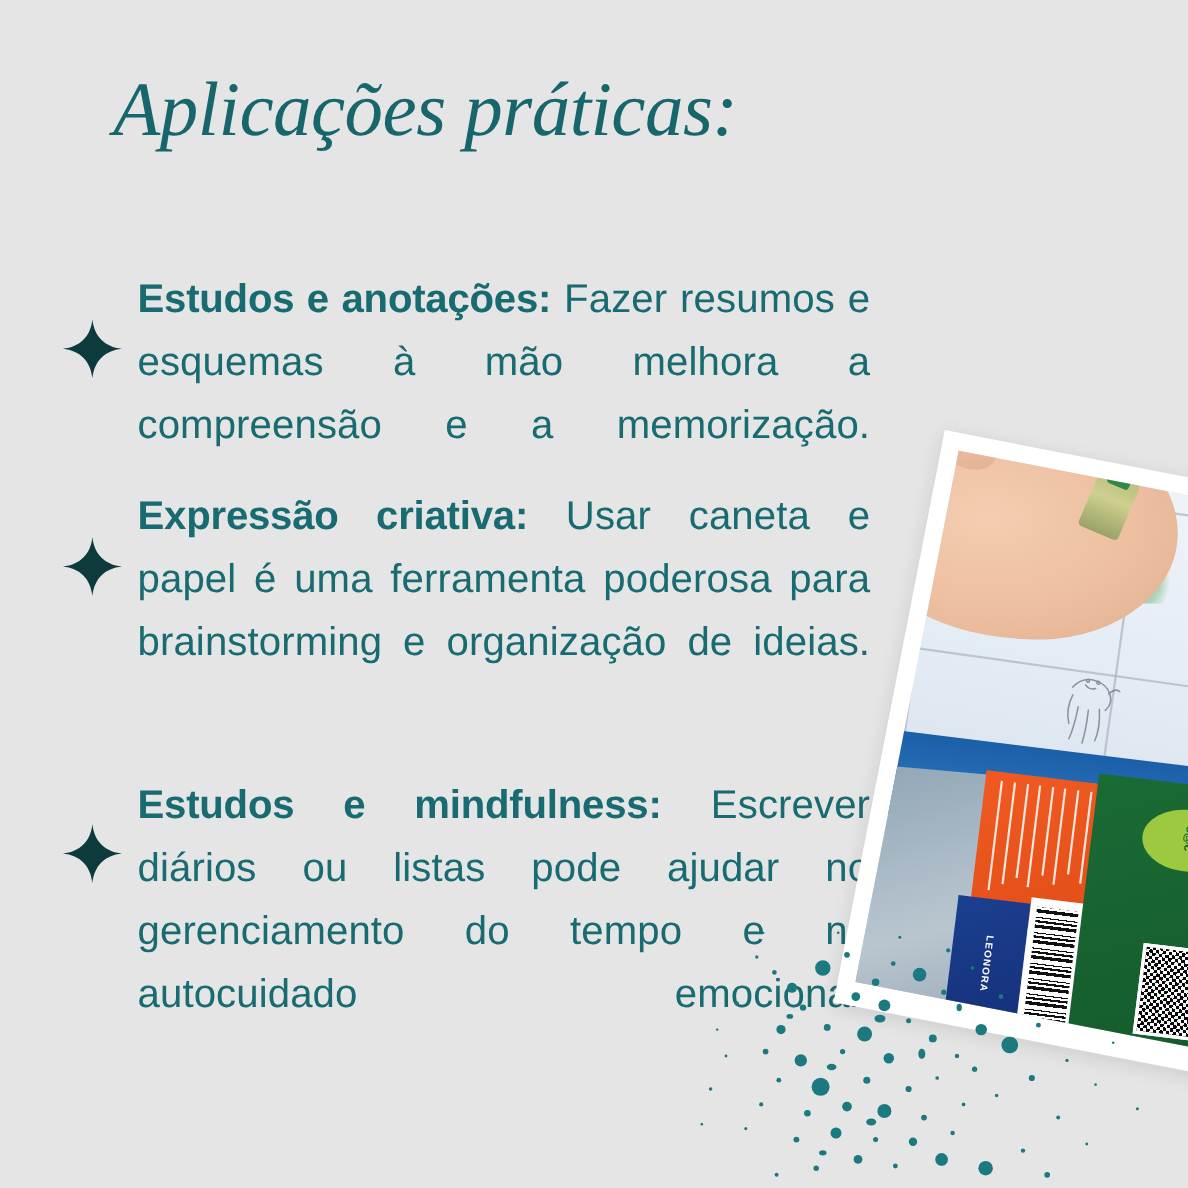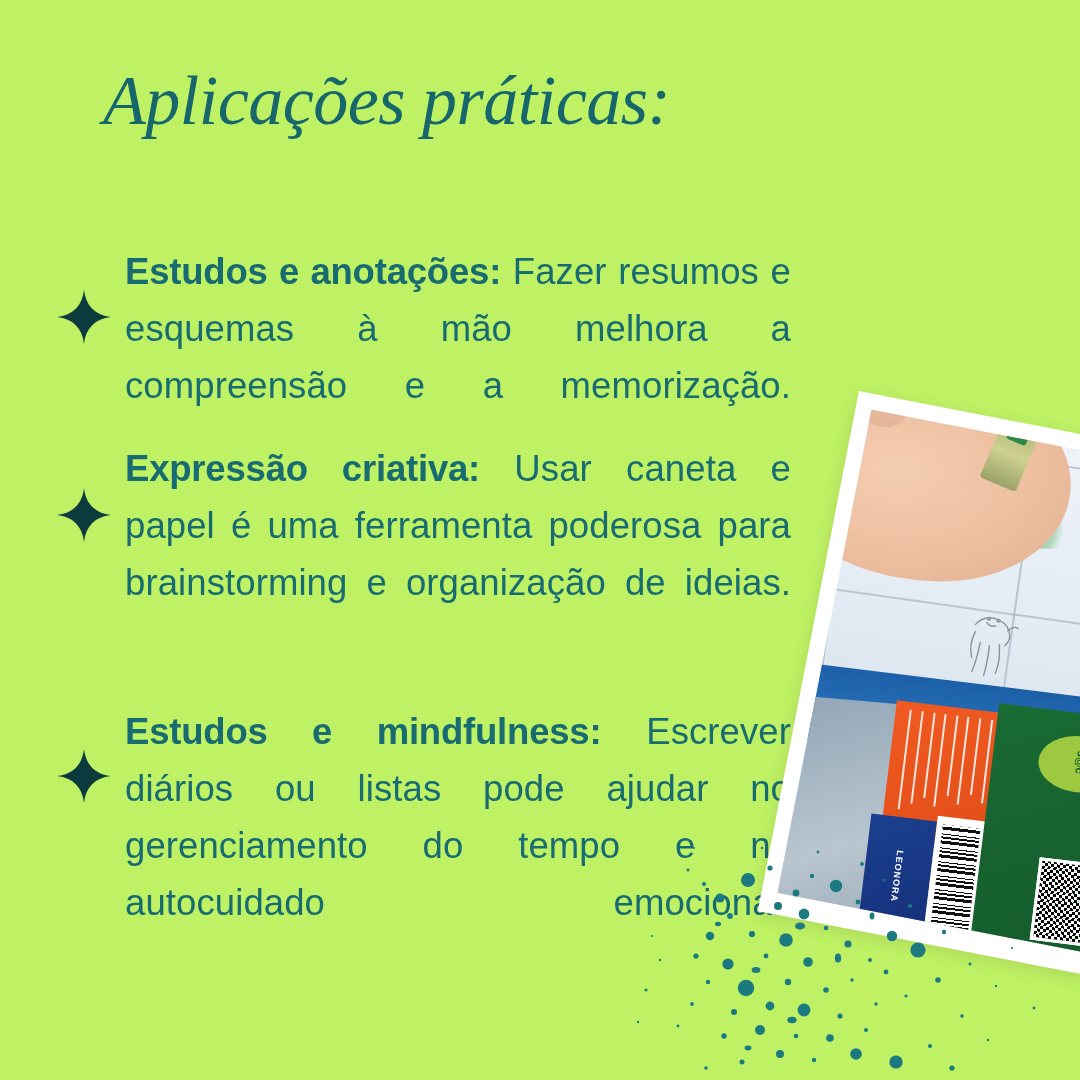--- a/index.html
+++ b/index.html
@@ -6,21 +6,21 @@
   html, body {
     margin: 0;
     padding: 0;
     background: #ffffff;
   }
   #canvas {
     position: relative;
     width: 1080px;
     height: 1080px;
     overflow: hidden;
-    background: #bef264;
+    background: #e5e5e5;
     font-family: "Liberation Sans", sans-serif;
     -webkit-font-smoothing: antialiased;
   }
 
   
   #page-title {
     position: absolute;
     left: 103px;
     top: 66px;
     width: 820px;

